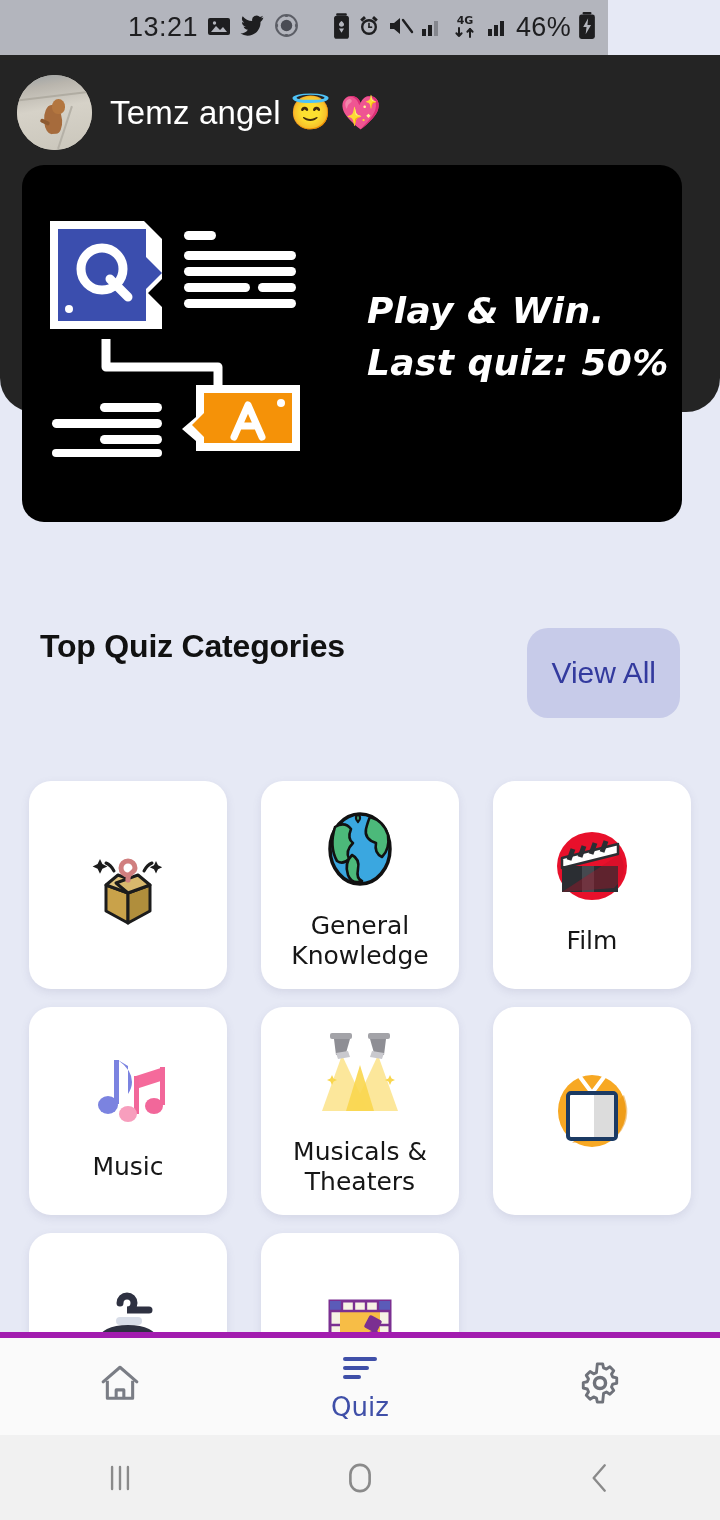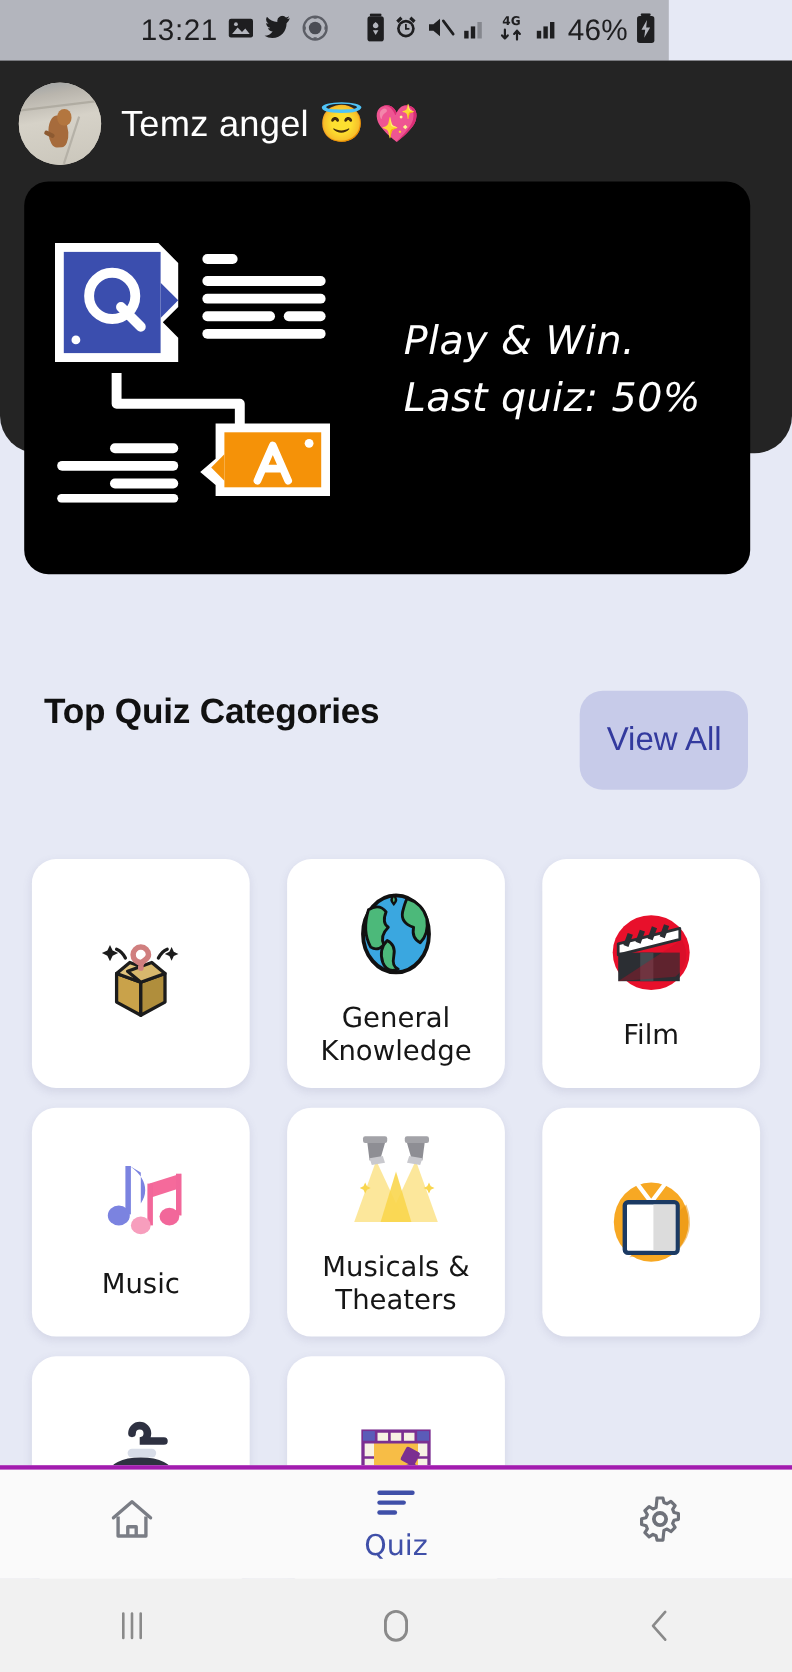--- a/index.html
+++ b/index.html
@@ -56,21 +56,21 @@
   
   .banner{
     position:absolute; top:165px; left:22px; width:660px; height:357px;
     background:#000; border-radius:22px; z-index:2; overflow:hidden;
   }
   .qa-art{ position:absolute; left:16px; top:42px; width:290px; height:250px; }
   .promo-text{
     position:absolute; left:345px; top:120px; width:300px;
     color:#fff; line-height:1.45;
     font-family:"DejaVu Sans", sans-serif;
-    font-size:36px; font-weight:400; font-style:italic; letter-spacing:.4px;
+    font-size:36px; font-weight:700; font-style:italic; letter-spacing:.4px;
   }
   .promo-text div{ white-space:nowrap; }
 
   
   .sec-head{
     position:absolute; top:628px; left:0; width:720px; height:90px;
     display:flex; padding:0 40px;
   }
   .sec-title{ font-size:32px; font-weight:700; color:#111; letter-spacing:-.2px; }
   .viewall{
@@ -94,21 +94,21 @@
   .cat-icon{ width:104px; height:104px; display:flex; align-items:center; justify-content:center; }
   .cat-label{
     margin-top:8px; text-align:center; font-size:25px; color:#161616;
     line-height:1.22; font-family:"DejaVu Sans", sans-serif;
   }
 
   
   .botnav{
     position:absolute; top:1332px; left:0; width:720px; height:103px;
     background:#fafafa; display:flex; align-items:center; z-index:5;
-    border-top:4px solid #a21caf;
+    border-top:6px solid #a21caf;
   }
   .nav-item{
     flex:1; display:flex; flex-direction:column; align-items:center;
     justify-content:center; gap:4px; cursor:pointer;
   }
   .nav-label{ font-size:26px; color:#3f4fa8; font-family:"DejaVu Sans", sans-serif; }
 
   
   .sysnav{
     position:absolute; top:1435px; left:0; width:720px; height:85px;

